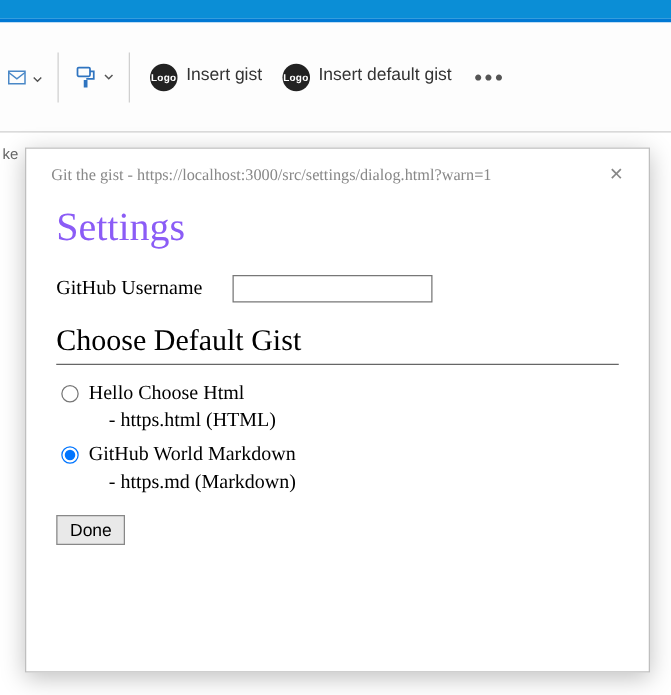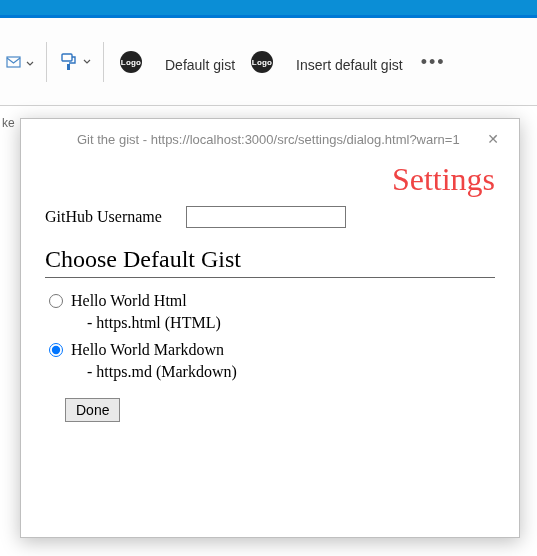--- a/index.html
+++ b/index.html
@@ -42,22 +42,22 @@
   .ribbon-partial-btn {
     display: flex;
     align-items: flex-start;
     gap: 4px;
     cursor: pointer;
     padding: 2px 4px;
   }
   .ribbon-partial-btn svg.caret { margin-top: 6px; }
   .ribbon-btn {
     display: flex;
-    align-items: flex-end;
-    gap: 23px;
+    align-items: flex-start;
+    gap: 7px;
     padding: 4px 8px;
     cursor: pointer;
     font-size: 14px;
     color: #333;
   }
   .logo-circle {
     width: 22px; height: 22px;
     border-radius: 50%;
     background: #222;
     display: flex;
@@ -90,40 +90,38 @@
     background: #fff;
     border: 1px solid #bfbfbf;
     box-shadow: 0 4px 18px rgba(0,0,0,0.25);
     font-family: "Times New Roman", Times, serif;
   }
   .dialog-header {
     display: flex;
     align-items: center;
     justify-content: space-between;
     padding: 10px 14px 8px 20px;
-    font-family: Liberation Sans, sans-serif;
+    font-family: Liberation Serif, serif;
     font-size: 13px;
     color: #888;
-    margin-left: 36px;
   }
   .dialog-close {
     cursor: pointer;
     font-size: 14px;
     color: #888;
     padding: 2px 6px;
   }
   .dialog-body {
     padding: 4px 24px 14px 24px;
   }
   .dlg-title {
     font-size: 32px;
-    margin: 0 0 8px 0;
+    margin: 0 0 20px 0;
     font-weight: normal;
-    color: #ef4444;
-    text-align: right;
+    color: #8b5cf6;
   }
   .field-row {
     display: flex;
     align-items: center;
     gap: 24px;
     margin-bottom: 18px;
   }
   .field-label {
     font-size: 16px;
     color: #000;
@@ -160,21 +158,20 @@
   .gist-name { }
   .gist-meta { padding-left: 16px; }
   .done-btn {
     font-family: Arial, sans-serif;
     font-size: 14px;
     padding: 3px 10px;
     background: #e9e9e9;
     border: 1px solid #888;
     cursor: pointer;
     color: #000;
-    margin-left: 20px;
   }
   .caret svg, svg.caret { display:block; }
 </style>
 </head>
 <body>
 
 <div class="top-bar"></div>
 <div class="blue-strip"></div>
 
 <div class="ribbon-area">
@@ -195,21 +192,21 @@
         <path d="M13 5 h3 v6 h-6" fill="none" stroke="#2f74c0" stroke-width="1.4"></path>
         <rect x="8" y="12" width="3" height="6" fill="#2f74c0"></rect>
       </svg>
       <svg class="caret" width="8" height="8">
           <path d="M1 2 L4 5 L7 2" fill="none" stroke="#555" stroke-width="1.2"></path>
         </svg>
     </div>
     <div class="ribbon-sep"></div>
     <div class="ribbon-btn">
       <span class="logo-circle">Logo</span>
-      <span>Default gist</span>
+      <span>Insert gist</span>
     </div>
     <div class="ribbon-btn">
       <span class="logo-circle">Logo</span>
       <span>Insert default gist</span>
     </div>
     <div class="ellipsis-btn">
       <span>•••</span>
     </div>
   </div>
 </div>
@@ -230,29 +227,29 @@
     <div class="field-row">
       <span class="field-label">GitHub Username</span>
       <input class="text-input" type="text" value="" style="">
     </div>
     <h2 class="dlg-subtitle">Choose Default Gist</h2>
     <div class="gist-list">
 
       <label class="gist-item">
         <input type="radio" name="gist" style="">
         <div class="gist-text">
-          <div class="gist-name">Hello World Html</div>
+          <div class="gist-name">Hello Choose Html</div>
           <div class="gist-meta">- https.html (HTML)</div>
         </div>
       </label>
 
       <label class="gist-item">
         <input type="radio" name="gist" checked="" style="">
         <div class="gist-text">
-          <div class="gist-name">Hello World Markdown</div>
+          <div class="gist-name">GitHub World Markdown</div>
           <div class="gist-meta">- https.md (Markdown)</div>
         </div>
       </label>
 
     </div>
     <button class="done-btn">Done</button>
   </div>
 </div>
 
 </body></html>

